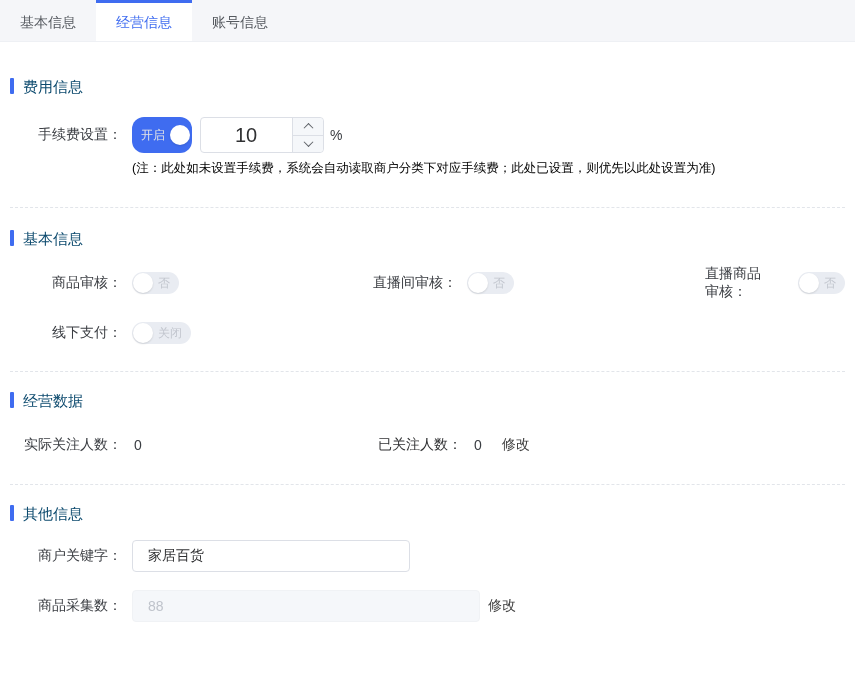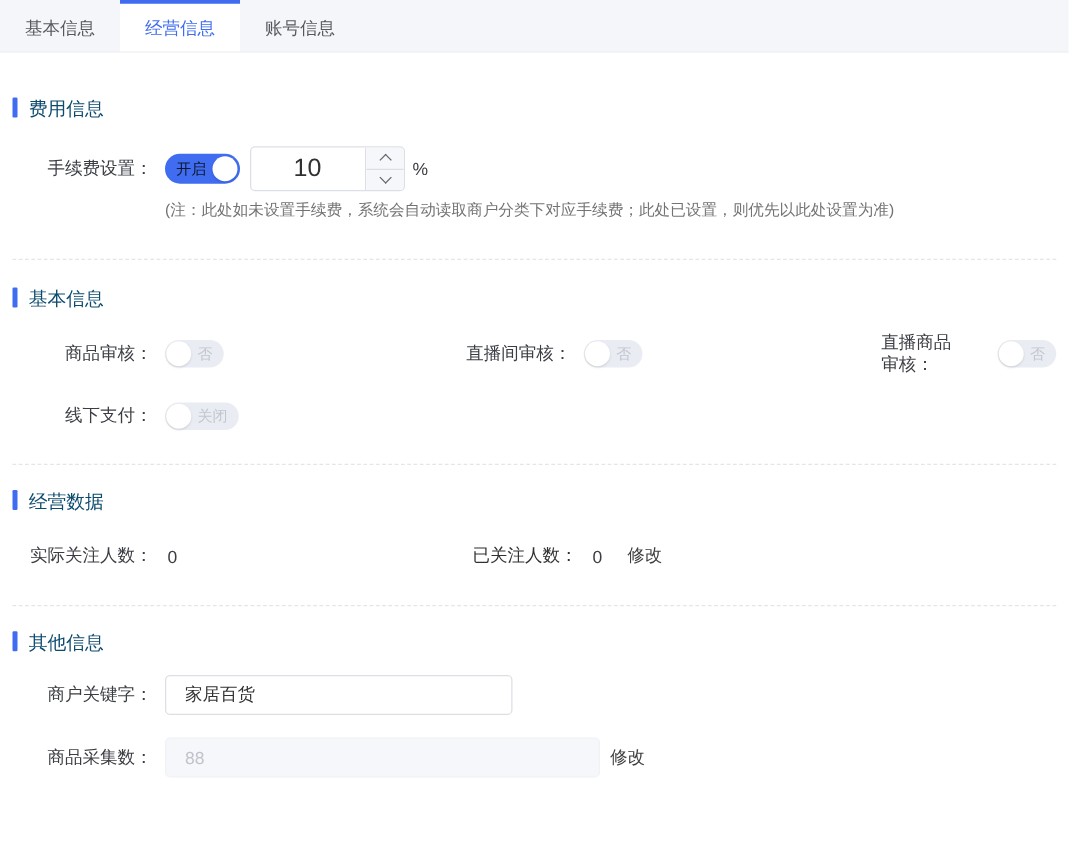--- a/index.html
+++ b/index.html
@@ -47,21 +47,21 @@
     margin-right: 9px;
   }
   .row { display: flex; align-items: center; }
   .lbl { width: 112px; text-align: right; color: #3a3d42; flex-shrink: 0; }
   .val { margin-left: 12px; color: #3a3d42; }
 
   
   .t-fee      { margin-top: 36px; }
   .r-deposit  { margin-top: 26px; height: 20px; }
   .r-fee      { margin-top: 20px; height: 36px; }
-  .r-note     { margin-top: 7px; margin-left: 122px; font-size: 12.5px; color: #737373; }
+  .r-note     { margin-top: 7px; margin-left: 122px; font-size: 12.5px; color: #000000; }
   .div-1      { margin-top: 30px; }
   .t-audit    { margin-top: 22px; }
   .r-audit    { margin-top: 22px; height: 24px; }
   .r-offline  { margin-top: 26px; height: 24px; }
   .div-2      { margin-top: 26px; }
   .t-biz      { margin-top: 20px; }
   .r-biz      { margin-top: 24px; height: 20px; }
   .div-3      { margin-top: 29px; }
   .t-other    { margin-top: 20px; }
   .r-keyword  { margin-top: 16px; }
@@ -81,22 +81,22 @@
   }
   .toggle .knob {
     width: 20px; height: 20px;
     background: #fff;
     border-radius: 50%;
     flex-shrink: 0;
     box-shadow: 0 1px 2px rgba(0,0,0,.12);
   }
   .toggle.on {
     background: #3f6cf0;
-    color: #0f172a;
-    height: 24px;
+    color: #e5e5e5;
+    height: 36px;
     padding: 0 2px 0 9px;
   }
   .toggle.on .txt { margin-right: 5px; }
   .toggle.off {
     background: #e9ecf2;
     color: #c2c6ce;
     height: 22px;
     padding: 0 9px 0 1px;
   }
   .toggle.off .txt { margin-left: 5px; }

